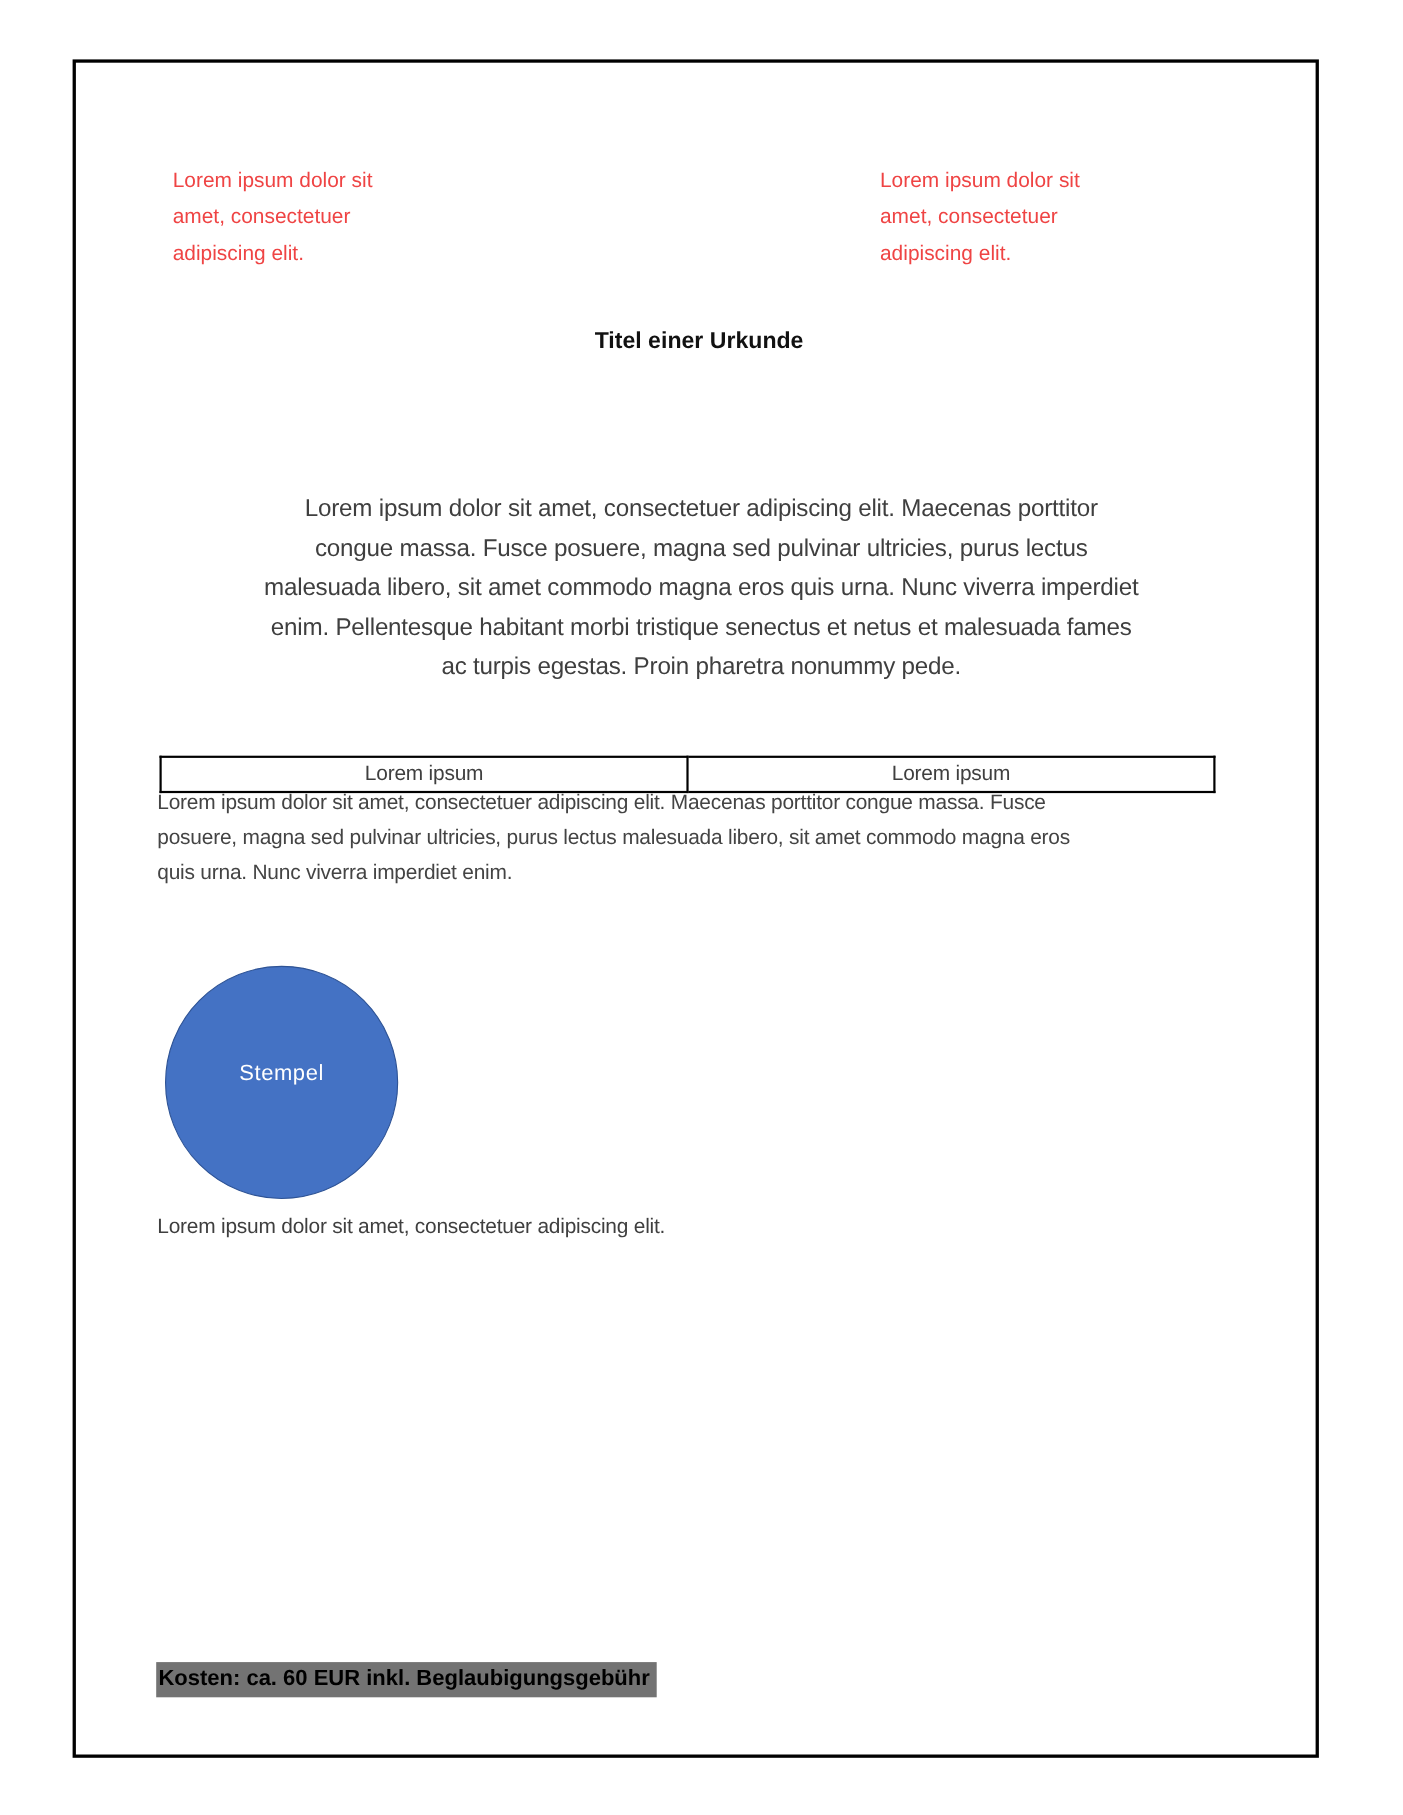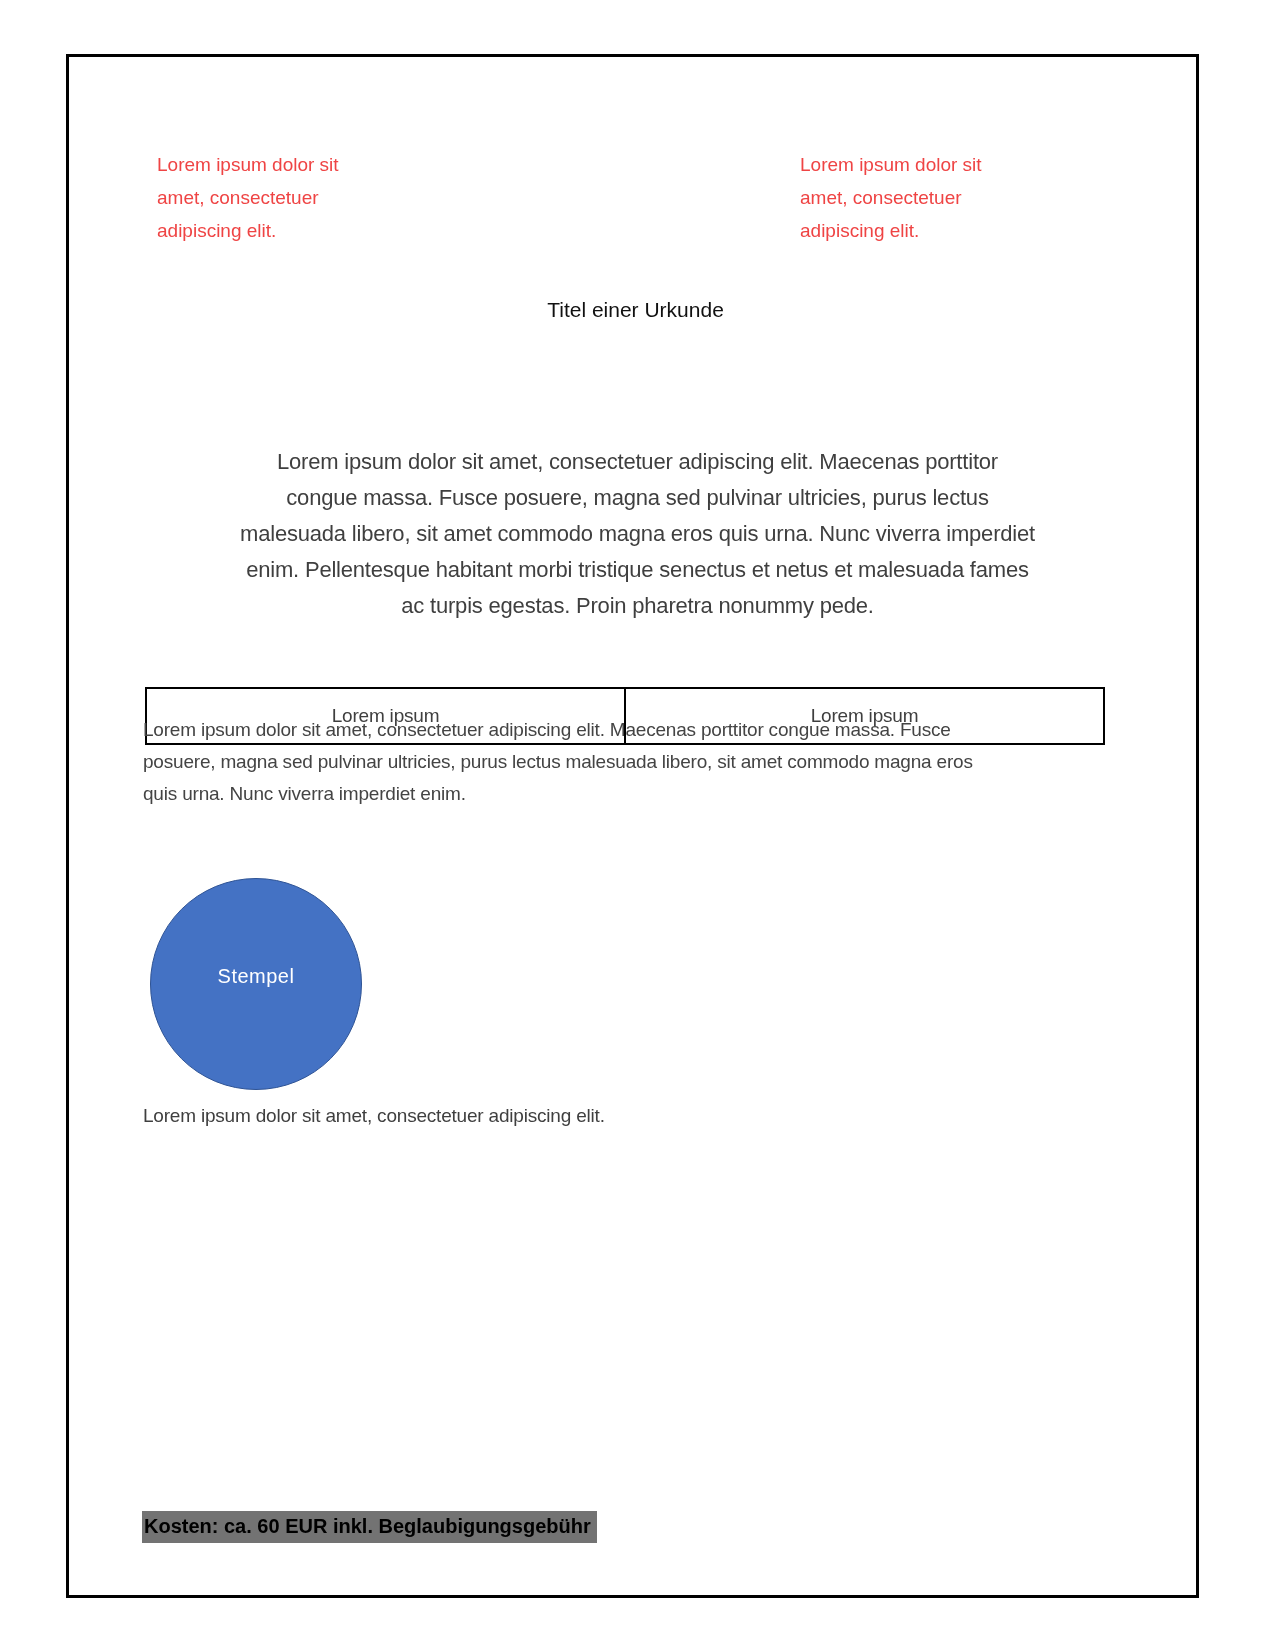--- a/index.html
+++ b/index.html
@@ -37,21 +37,21 @@
   }
   .header-left  { left: 157px; }
   .header-right { left: 800px; }
   .doc-title {
     position: absolute;
     top: 298px;
     left: 66px;
     width: 1139px;
     text-align: center;
     font-size: 21px;
-    font-weight: normal;
+    font-weight: bold;
     color: #111111;
   }
   .intro-paragraph {
     position: absolute;
     top: 444px;
     left: 115px;
     width: 1045px;
     text-align: center;
     font-size: 22px;
     line-height: 36px;
@@ -67,21 +67,21 @@
     table-layout: fixed;
   }
   .doc-table td {
     border: 2px solid #000000;
     height: 30px;
     text-align: center;
     vertical-align: middle;
     font-size: 19px;
     color: #3f3f3f;
     letter-spacing: -0.2px;
-    padding: 12px;
+    padding: 0;
   }
   .body-paragraph {
     position: absolute;
     top: 714px;
     left: 143px;
     width: 930px;
     font-size: 19px;
     line-height: 32px;
     color: #444444;
     letter-spacing: -0.2px;

